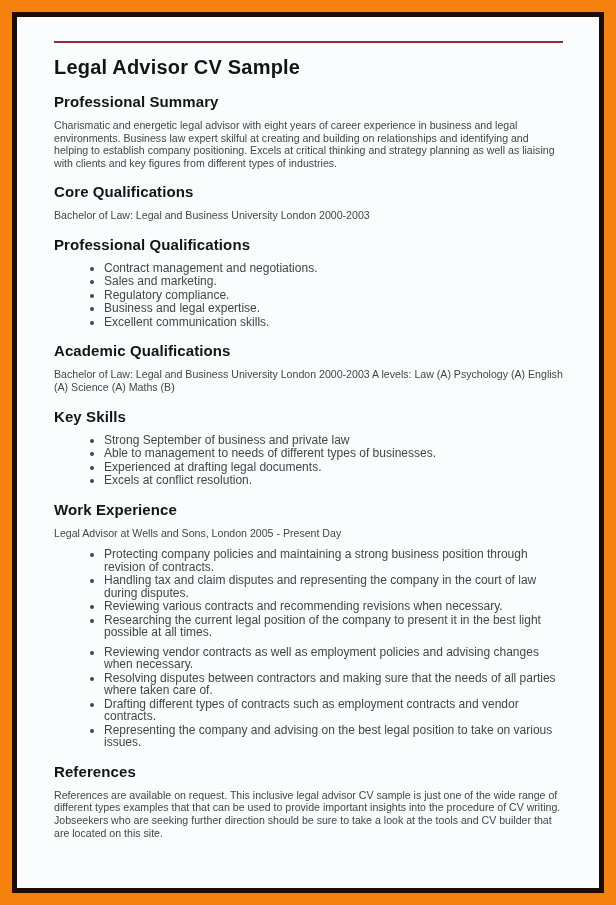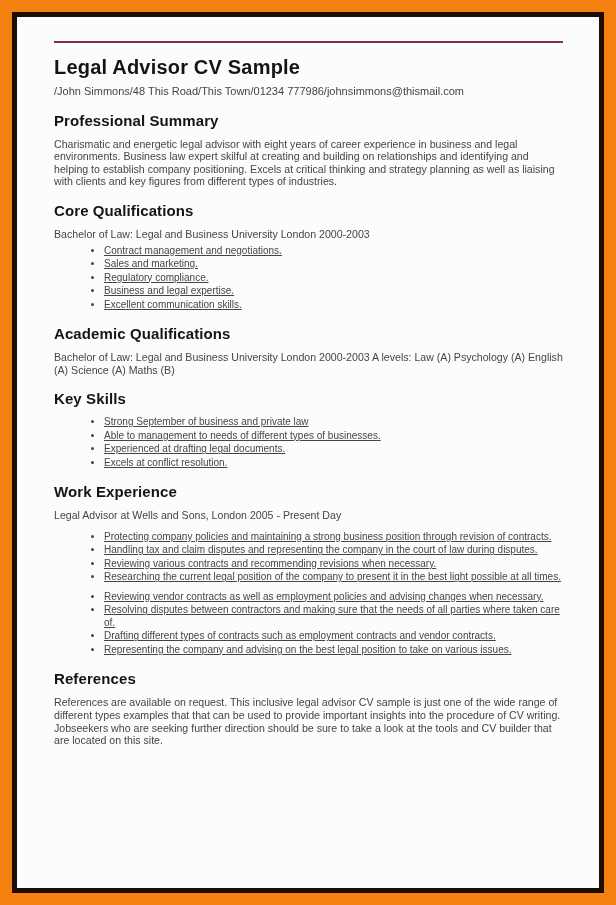--- a/index.html
+++ b/index.html
@@ -61,49 +61,48 @@
     font-size: 10.6px;
     line-height: 12.6px;
     color: var(--body-text, #454545);
     margin: 4px 0 4px 0;
   }
   ul {
     margin: 2px 0 7px 0;
     padding-left: 50px;
   }
   li {
-    font-size: 10px;
+    font-size: 12px;
     line-height: 12.5px;
     color: var(--body-text, #454545);
     margin: 0 0 1px 0;
     list-style-type: disc;
-    text-decoration: underline;
   }
   .job-title {
     margin: 8px 0 9px 0;
   }
 </style>
 </head>
 <body>
 
 <div class="page">
   <div class="frame">
     <div class="content">
 
       <div class="rule"></div>
 
       <h1>Legal Advisor CV Sample</h1>
-      <p class="contact">/John Simmons/48 This Road/This Town/01234 777986/johnsimmons@thismail.com</p>
 
       <h2>Professional Summary</h2>
       <p>Charismatic and energetic legal advisor with eight years of career experience in business and legal environments. Business law expert skilful at creating and building on relationships and identifying and helping to establish company positioning. Excels at critical thinking and strategy planning as well as liaising with clients and key figures from different types of industries.</p>
 
       <h2>Core Qualifications</h2>
       <p>Bachelor of Law: Legal and Business University London 2000-2003</p>
 
+      <h2>Professional Qualifications</h2>
       <ul>
         <li>Contract management and negotiations.</li>
         <li>Sales and marketing.</li>
         <li>Regulatory compliance.</li>
         <li>Business and legal expertise.</li>
         <li>Excellent communication skills.</li>
       </ul>
 
       <h2>Academic Qualifications</h2>
       <p>Bachelor of Law: Legal and Business University London 2000-2003 A levels: Law (A) Psychology (A) English (A) Science (A) Maths (B)</p>

